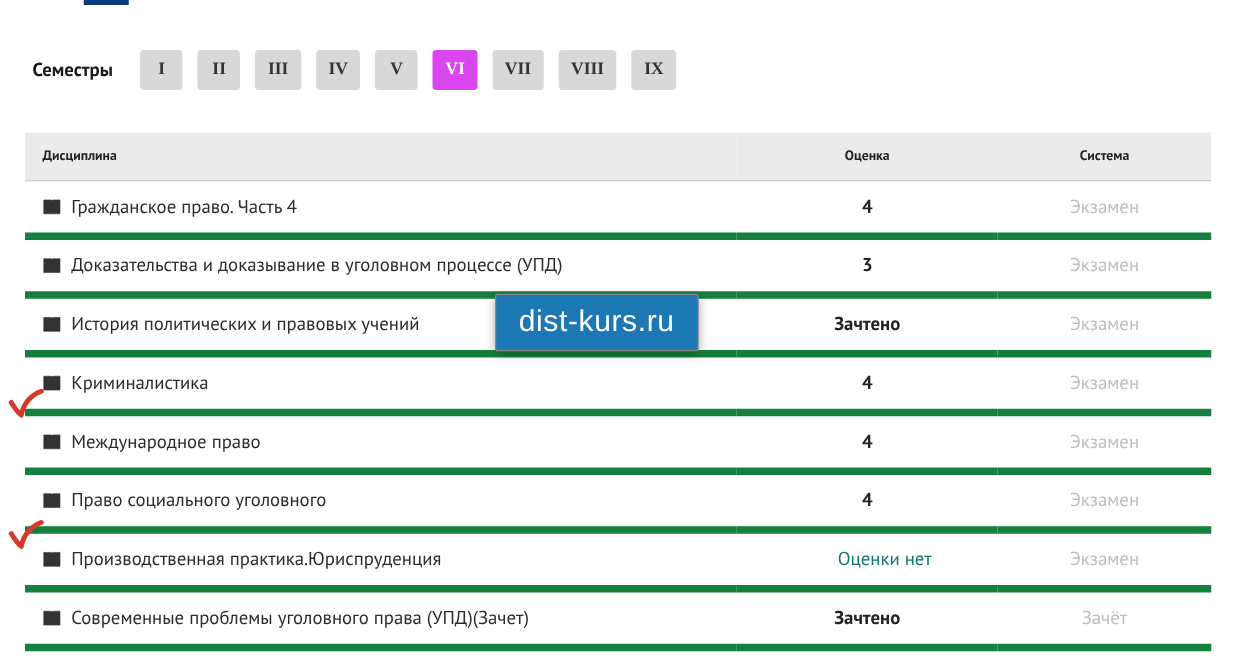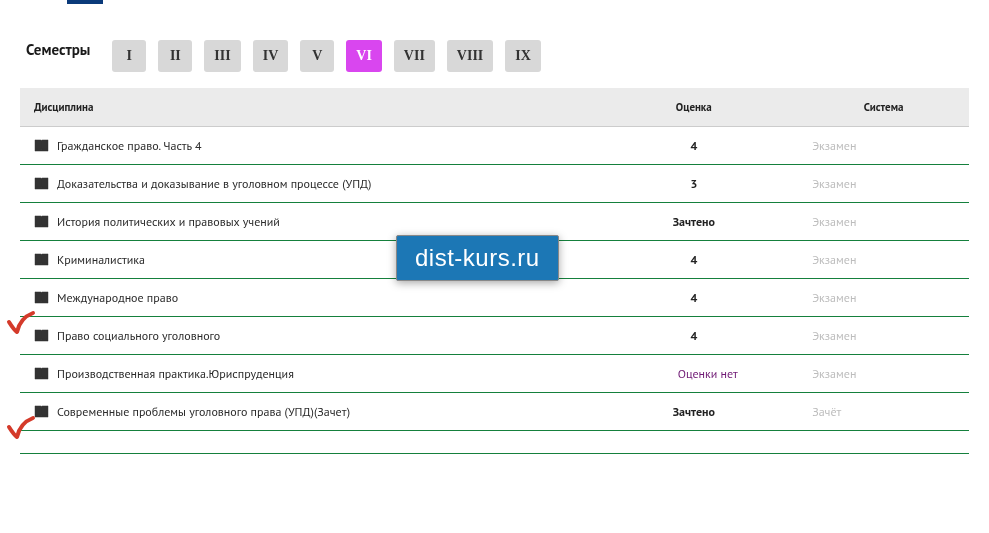--- a/index.html
+++ b/index.html
@@ -9,22 +9,23 @@
       width: 989px;
       height: 533px;
       position: relative;
       overflow: hidden;
     }
     .container {
       padding: 40px 20px 20px 20px;
     }
     .semester-row {
       display: flex;
+      align-items: center;
       gap: 12px;
-      margin-bottom: 16px;
+      margin-bottom: 34px;
       margin-left: 6px;
     }
     .semester-label {
       font-weight: 700;
       font-size: 15px;
       color: #1a1a1a;
       margin-right: 10px;
     }
     .semester-btn {
       display: inline-flex;
@@ -55,44 +56,44 @@
       padding: 12px 14px;
       font-size: 11px;
       font-weight: 700;
       color: #222;
       border-bottom: 1px solid #ccc;
     }
     .table thead th.col-grade { text-align: center; }
     .table thead th.col-system { text-align: center; }
     .table tbody td {
       padding: 11px 14px;
-      border-bottom: 1px solid #15803d;
-      font-size: 12px;
+      border-bottom: 6px solid #15803d;
+      font-size: 15px;
       color: #333;
       vertical-align: middle;
     }
     .col-discipline { width: 60%; }
     .col-grade { width: 22%; text-align: center; }
-    .col-system { width: 18%; }
+    .col-system { width: 18%; text-align: center; }
     .discipline-cell {
       display: flex;
       align-items: center;
       gap: 8px;
     }
     .book-icon {
       display: inline-block;
       width: 15px;
       height: 13px;
       flex-shrink: 0;
     }
     .discipline-text {
       color: #2b2b2b;
     }
     .grade-bold { font-weight: 700; color: #222; }
-    .grade-muted { color: #701a75; margin-left: 28px; }
+    .grade-muted { color: #0f766e; margin-left: 28px; }
     .system-text { color: #bdbdbd; }
     .watermark {
       position: absolute;
       left: 396px;
       top: 235px;
       background: #1c77b5;
       color: #fff;
       font-size: 24px;
       font-weight: 400;
       font-family: "Arial", sans-serif;

